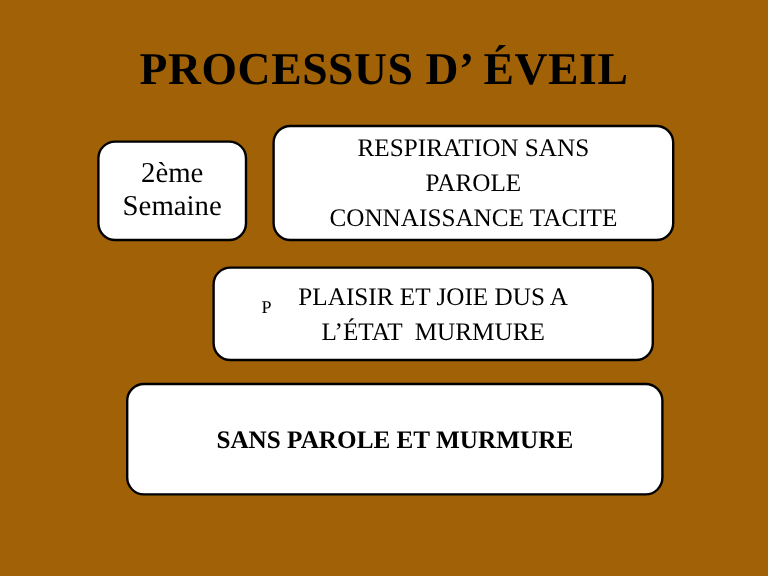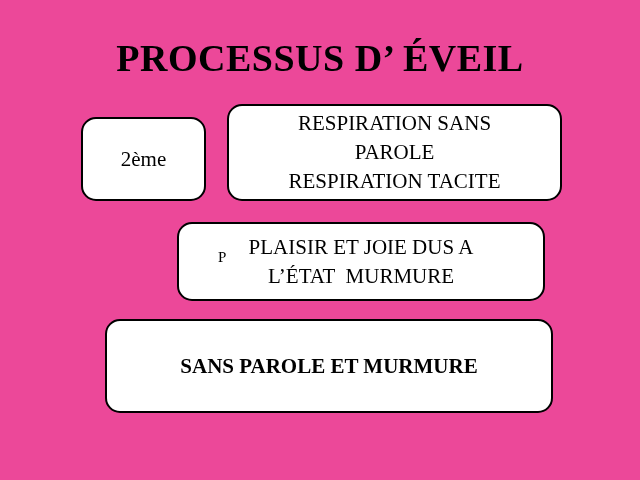--- a/index.html
+++ b/index.html
@@ -4,21 +4,21 @@
 <style>
   html, body {
     margin: 0;
     padding: 0;
     background: #ffffff;
   }
   #slide {
     position: relative;
     width: 640px;
     height: 480px;
-    background: #ec4899;
+    background: #a16207;
     overflow: hidden;
     font-family: "Liberation Serif", "DejaVu Serif", serif;
     color: #000000;
   }
 
   
   #slide-title {
     position: absolute;
     left: 0;
     top: 38px;
@@ -52,21 +52,21 @@
   }
 
   
   #box-week {
     left: 81px;
     top: 117px;
     width: 125px;
     height: 84px;
   }
   #box-week .line {
-    font-size: 21px;
+    font-size: 24px;
     line-height: 27px;
     font-weight: normal;
   }
 
   
   #box-respiration {
     left: 227px;
     top: 104px;
     width: 335px;
     height: 97px;
@@ -117,26 +117,27 @@
 </style>
 </head>
 <body>
 
 <div id="slide">
 
   <div id="slide-title">PROCESSUS D’ ÉVEIL</div>
 
   <div class="box" id="box-week">
     <span class="line">2ème</span>
+    <span class="line">Semaine</span>
   </div>
 
   <div class="box" id="box-respiration">
     <span class="line">RESPIRATION SANS</span>
     <span class="line">PAROLE</span>
-    <span class="line">RESPIRATION TACITE</span>
+    <span class="line">CONNAISSANCE TACITE</span>
   </div>
 
   <div class="box" id="box-plaisir">
     <span class="line">PLAISIR ET JOIE DUS A</span>
     <span class="line">L’ÉTAT  MURMURE</span>
     <span id="stray-p">P</span>
   </div>
 
   <div class="box" id="box-murmure">
     <span class="line">SANS PAROLE ET MURMURE</span>

